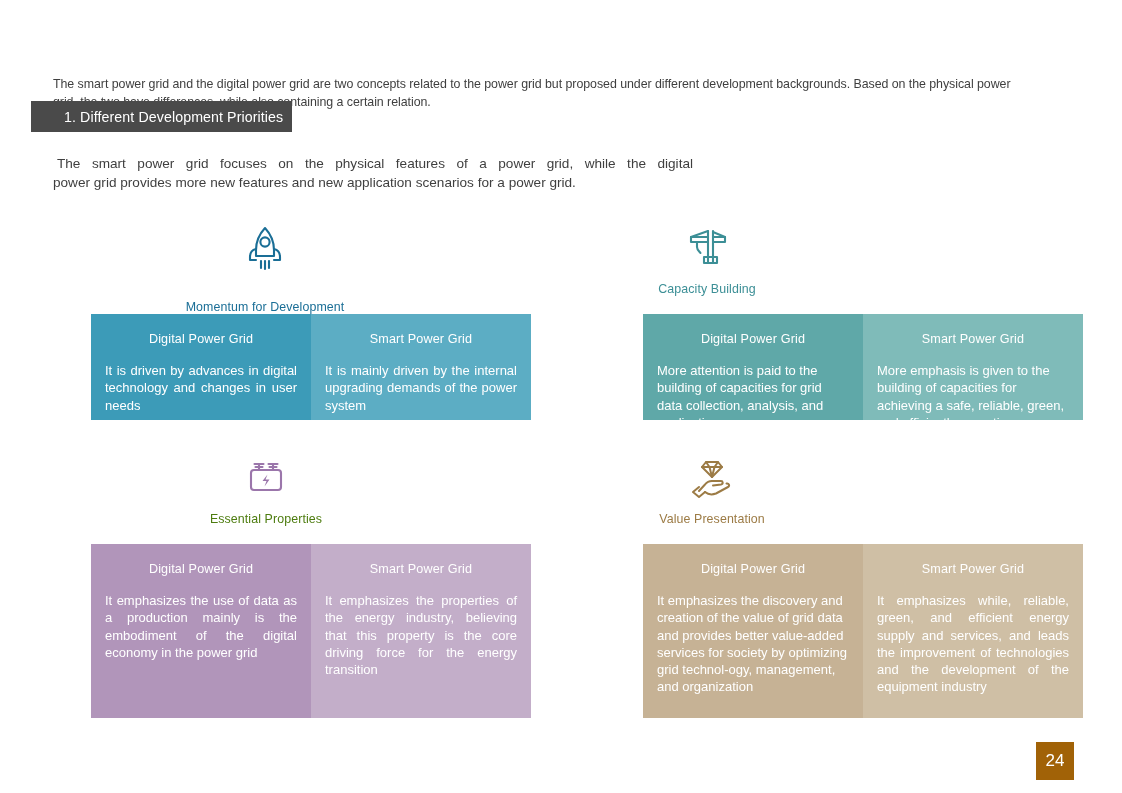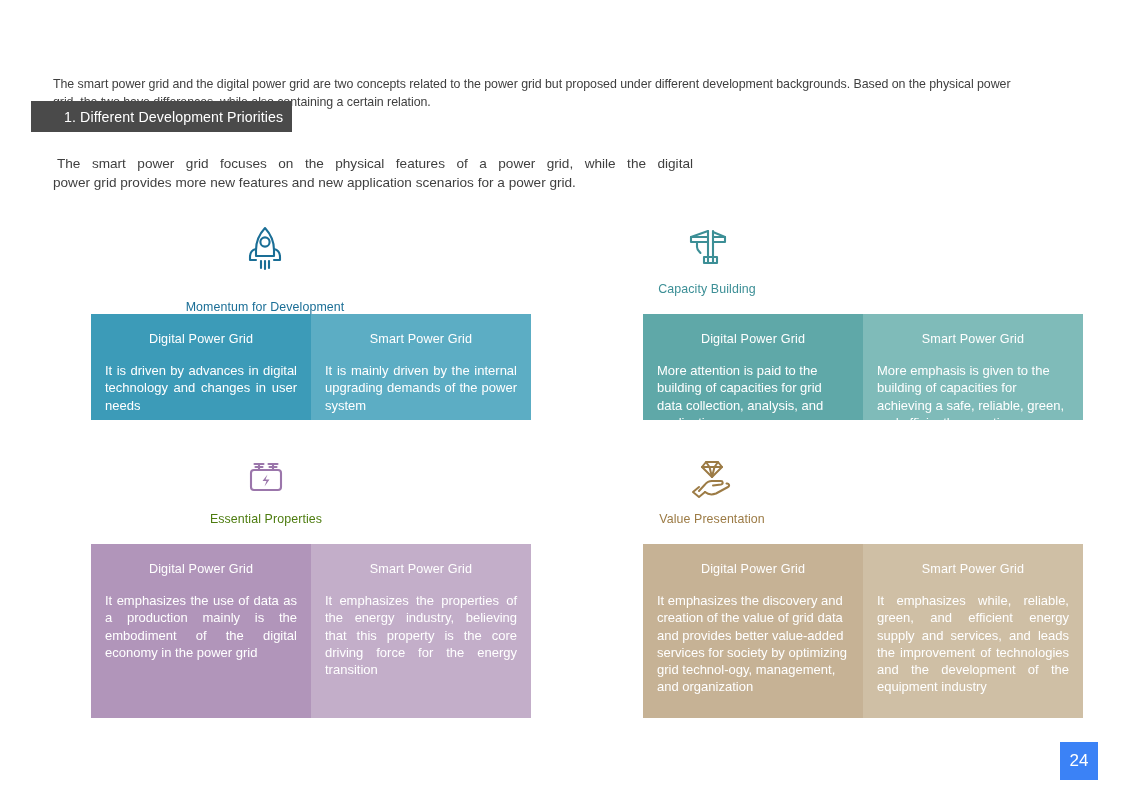--- a/index.html
+++ b/index.html
@@ -123,25 +123,25 @@
     text-align: justify;
     margin-top: 12px;
   }
   .card-body.nojust { text-align: left; }
 
   .row-cards { margin-top: 0px; }
 
   
   .page-badge {
     position: absolute;
-    left: 1060px;
+    left: 1036px;
     top: 742px;
     width: 38px;
     height: 38px;
-    background: #3b82f6;
+    background: #a16207;
     color: #ffffff;
     display: flex;
     align-items: center;
     justify-content: center;
     font-size: 17px;
   }
 
   svg { display: block; }
 </style>
 </head>

